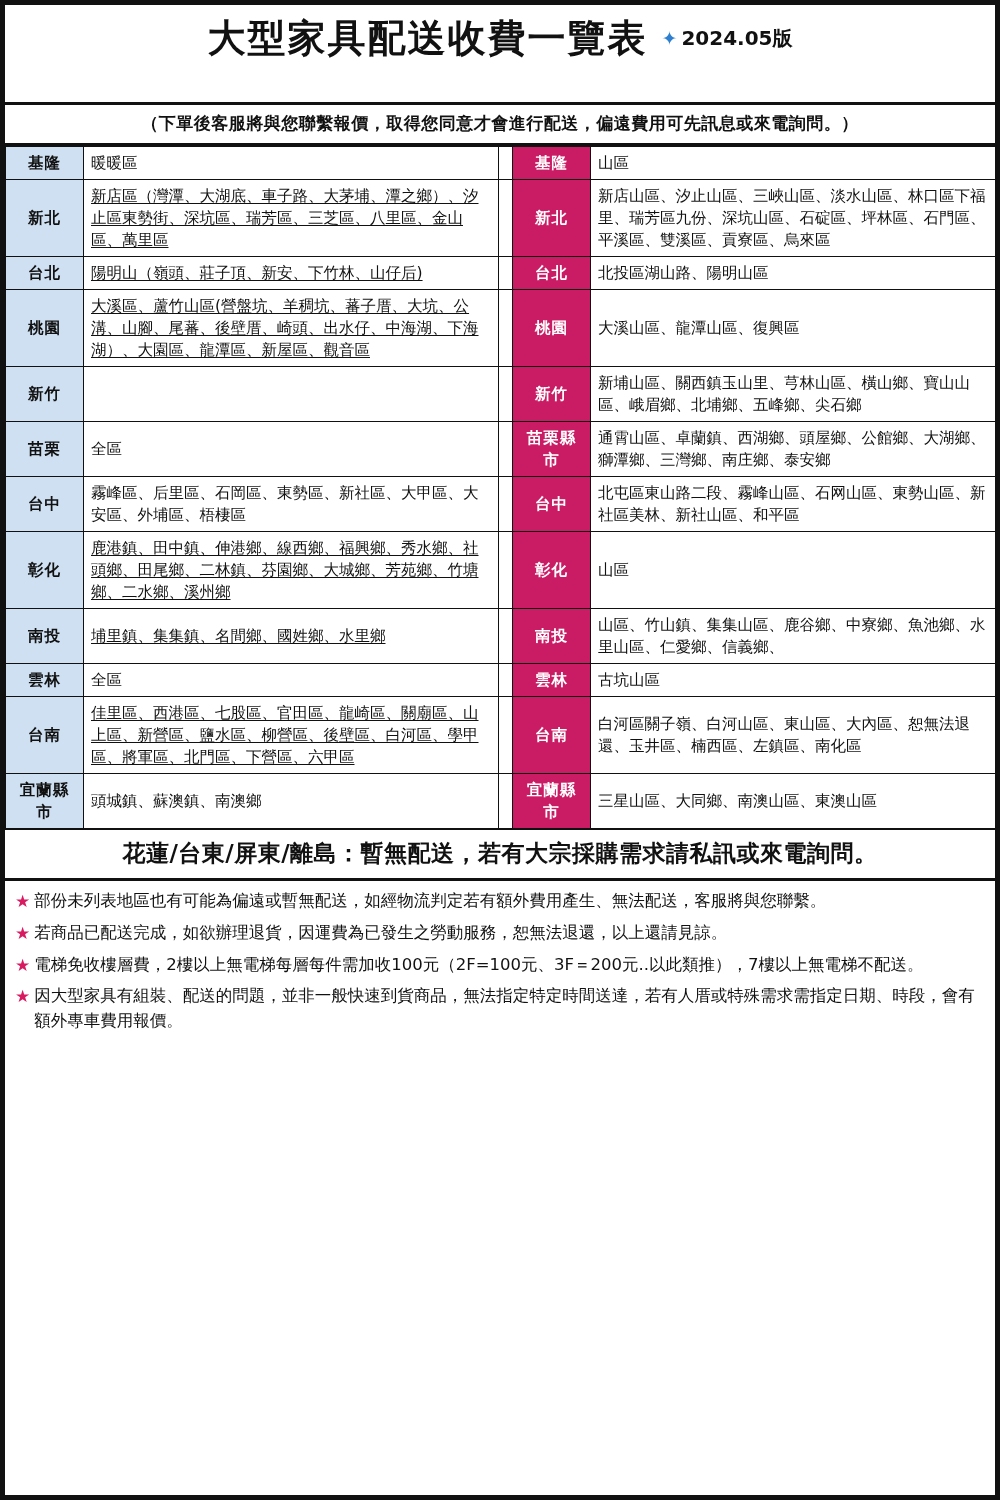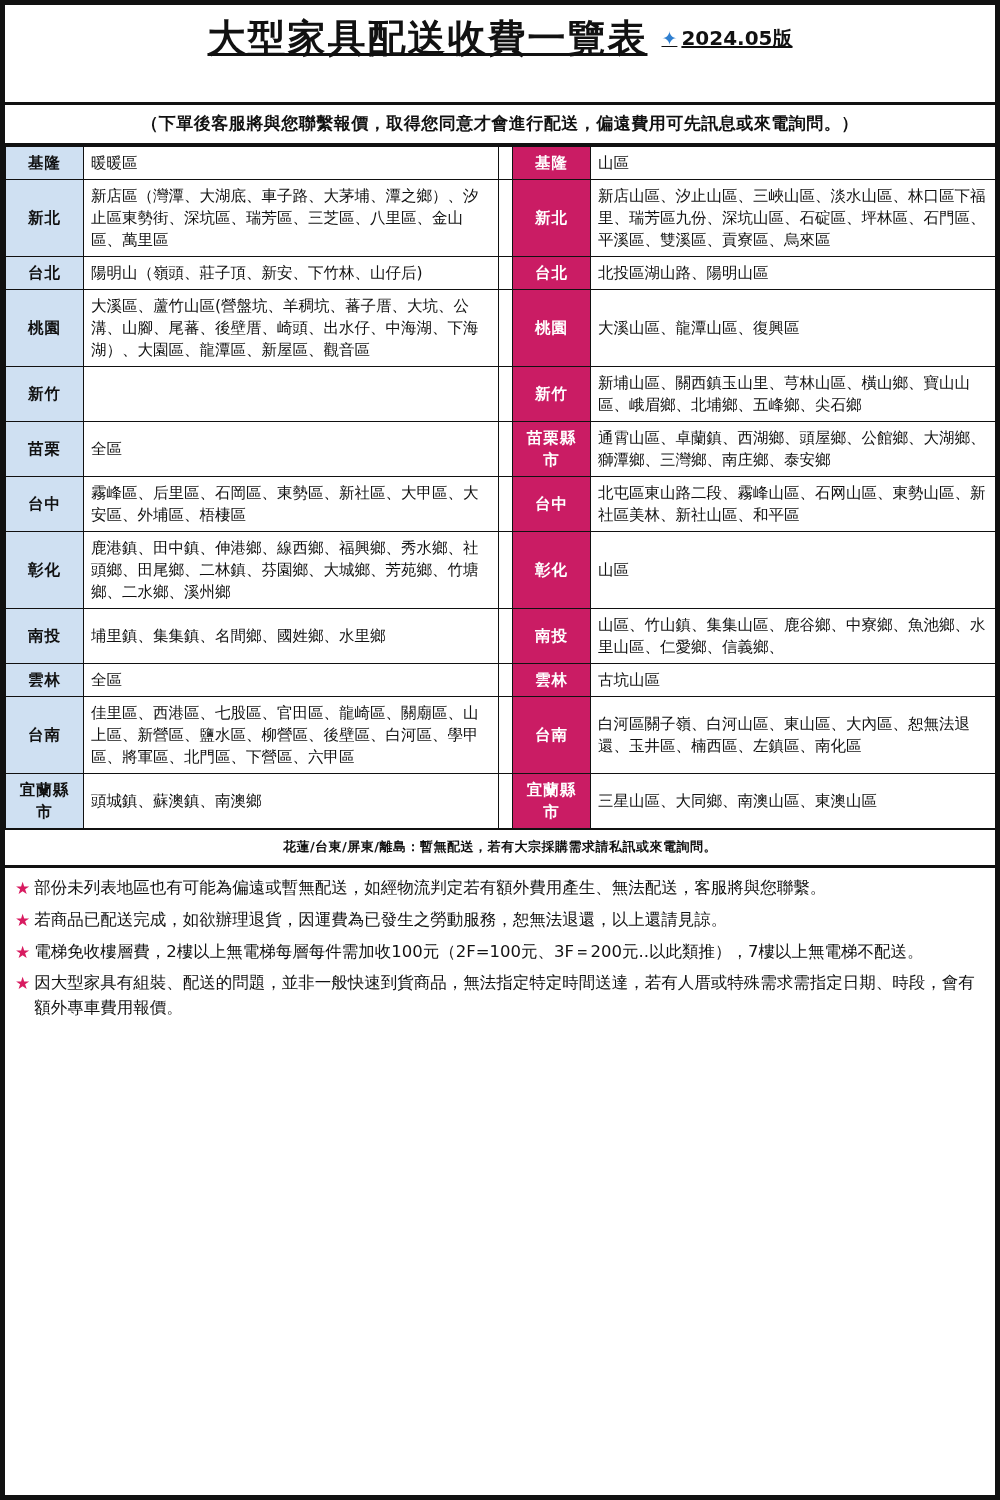--- a/index.html
+++ b/index.html
@@ -15,21 +15,20 @@
     box-sizing:border-box;
     border:5px solid #111;
     display:flex;flex-direction:column;
   }
   
   .title-bar{
     display:flex;align-items:center;justify-content:center;
     gap:14px;
     padding:8px 0 6px 0;
     background:#ffffff;
-    text-decoration:underline;
   }
   .title-main{
     font-size:38px;font-weight:bold;letter-spacing:2px;color:#111;
   }
   .title-ver{
     font-size:20px;font-weight:bold;color:#111;
     display:flex;align-items:center;gap:4px;
   }
   .diamond{
     color:#2f7fd0;font-size:19px;line-height:1;
@@ -63,25 +62,25 @@
   .hdr-gap{background:#ffffff;border-top:1px solid #111;border-bottom:1px solid #111;border-left:1px solid #111;border-right:1px solid #111;}
   .lbl-blue{
     background:#cfe0f2;text-align:center;font-weight:bold;font-size:17px;
     letter-spacing:1px;
   }
   .lbl-pink{
     background:#ca1c64;color:#ffffff;text-align:center;font-weight:bold;
     font-size:17px;letter-spacing:1px;
   }
   .cell-white{background:#ffffff;}
-  .u{ text-underline-offset:2px;}
+  .u{ text-decoration:underline; text-underline-offset:2px;}
   .mid-gap{background:#ffffff;border-left:1px solid #111;border-right:1px solid #111;}
   
   .island-note{
-    text-align:center;font-weight:bold;font-size:13px;
+    text-align:center;font-weight:bold;font-size:23px;
     padding:8px 0 9px 0;border-top:1px solid #111;border-bottom:3px solid #111;
     background:#fff;letter-spacing:0.5px;
   }
   .notes{
     padding:8px 10px 6px 10px;
     background:#fff;
     flex:1;
   }
   .note-row{
     display:flex;align-items:flex-start;gap:4px;

